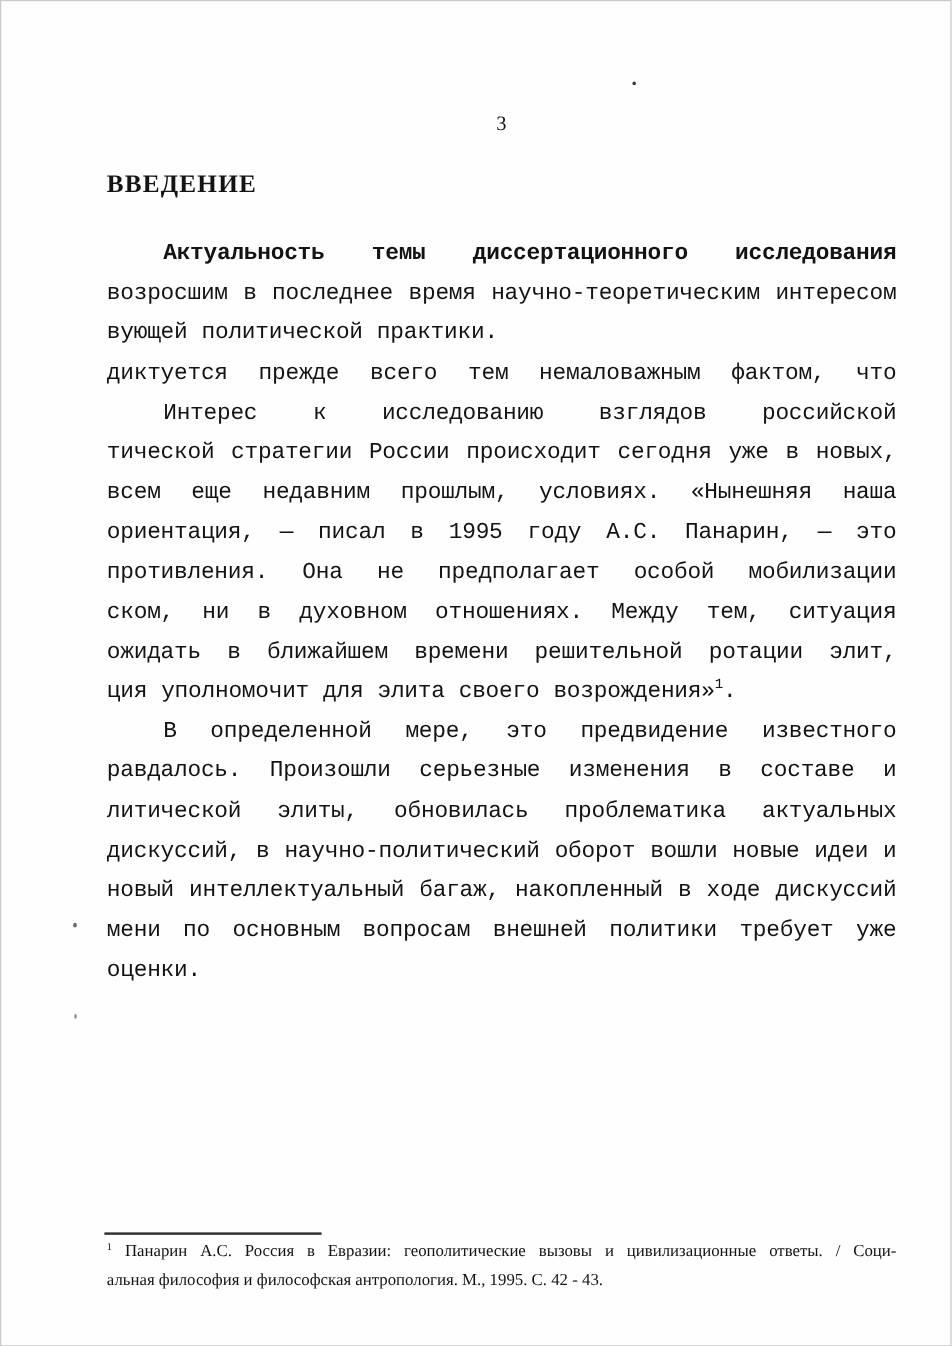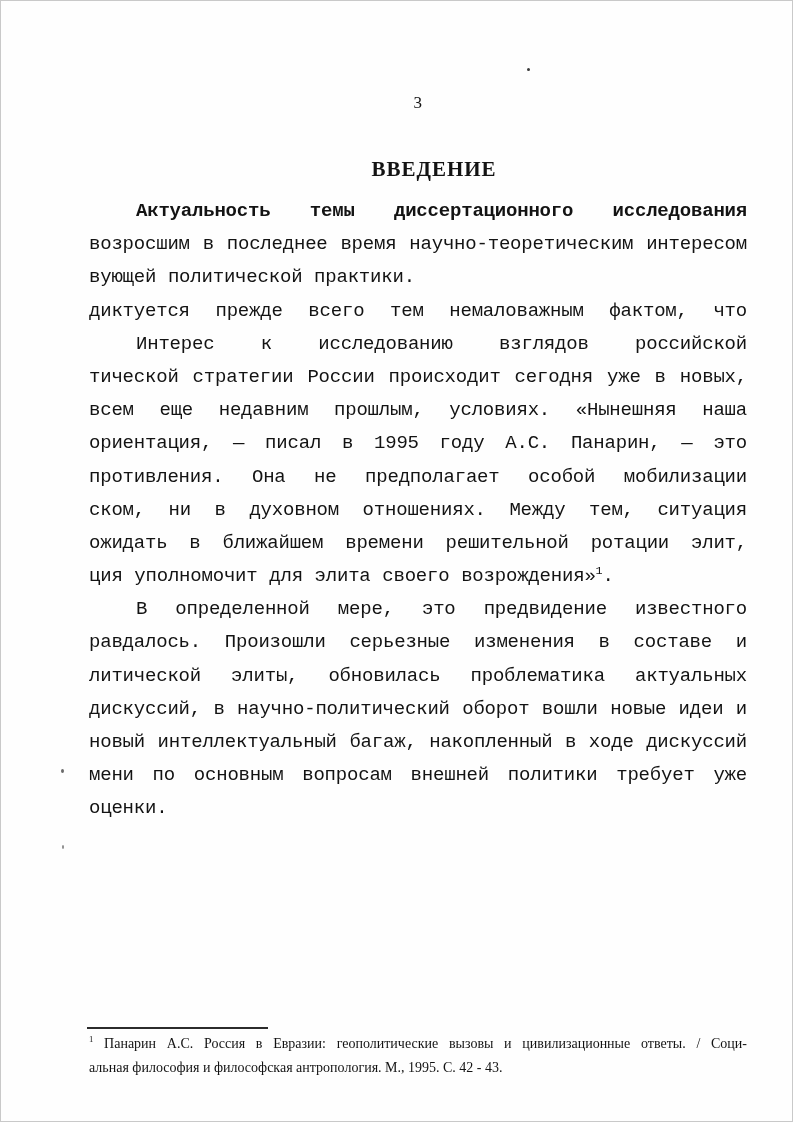--- a/index.html
+++ b/index.html
@@ -24,22 +24,21 @@
     left: 88px; top: 92px;
     width: 658px;
     text-align: center;
     font-size: 17px;
     letter-spacing: 0.5px;
   }
   .heading {
     position: absolute;
     left: 88px; top: 140px;
     width: 658px;
-    margin: 16px;
-    text-align: center;
+    margin: 0;
     font-size: 21px;
     font-weight: 700;
     letter-spacing: 1px;
   }
   .body-text {
     position: absolute;
     left: 88px; top: 194px;
     width: 658px;
     font-size: 19px;
     line-height: 33.2px;

